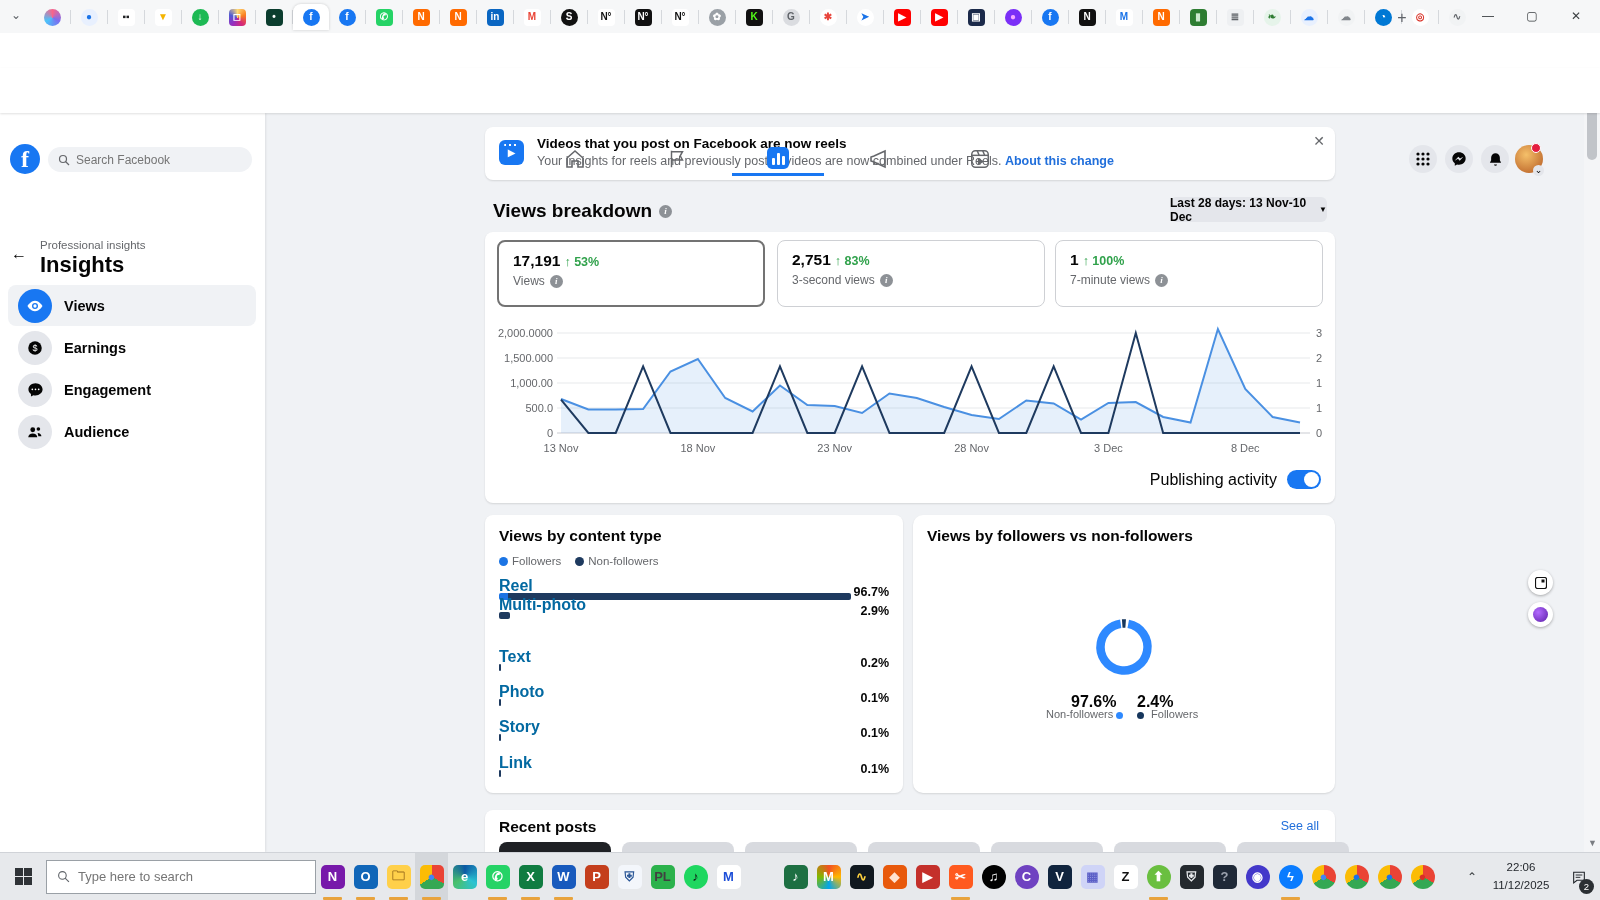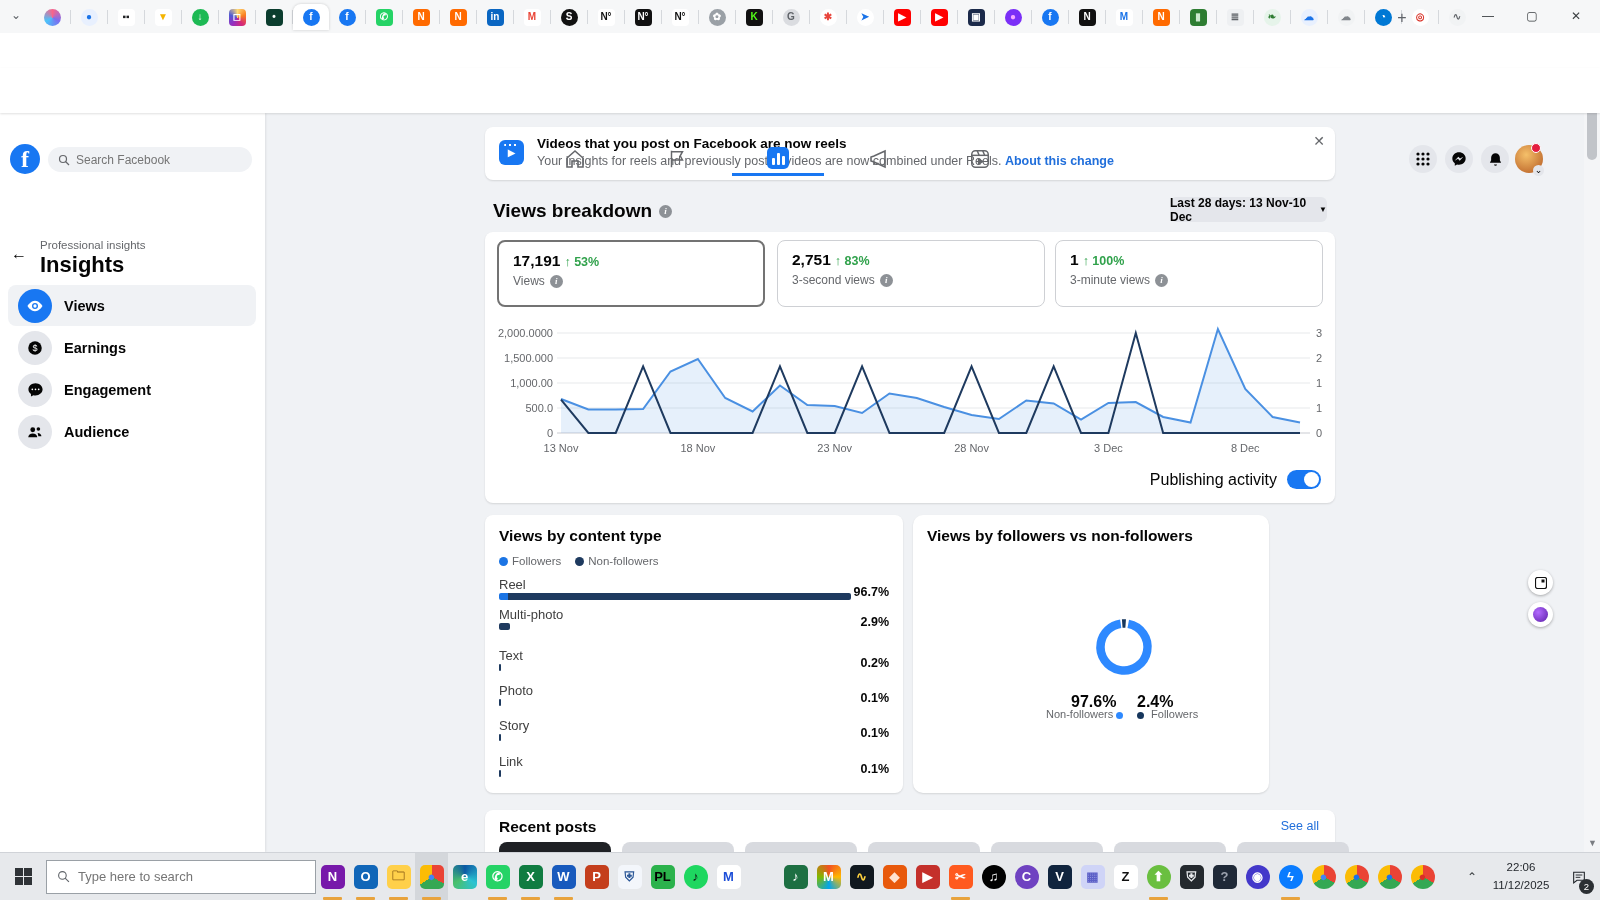--- a/index.html
+++ b/index.html
@@ -76,26 +76,26 @@
   .statbox .v { font-size:15.5px; font-weight:bold; color:#050505; }
   .statbox .up { color:#31a24c; font-size:12.5px; font-weight:bold; margin-left:4px; }
   .statbox .l { margin-top:4px; font-size:12px; color:#65676b; display:flex; align-items:center; gap:5px; }
   #chartwrap { position:absolute; left:12px; top:94px; width:826px; height:140px; }
   #togglerow { position:absolute; right:14px; top:238px; display:flex; align-items:center; gap:10px; }
   #togglerow .tl { font-size:16px; color:#050505; }
   .toggle { width:34px; height:19px; background:#1877f2; border-radius:10px; position:relative; }
   .toggle::after { content:""; position:absolute; right:2px; top:2px; width:15px; height:15px; background:#fff; border-radius:50%; }
 
   #ctcard { left:485px; top:515px; width:418px; height:278px; }
-  #fcard { left:913px; top:515px; width:356px; height:278px;border-radius:10px; }
+  #fcard { left:913px; top:515px; width:422px; height:278px;border-radius:10px; }
   .cardtitle { font-size:15.5px; font-weight:bold; color:#050505; }
   #ctlegend { position:absolute; left:14px; top:40px; display:flex; gap:14px; font-size:11.5px; color:#65676b; align-items:center; }
   .dot { display:inline-block; width:9px; height:9px; border-radius:50%; margin-right:4px; vertical-align:-1px; }
   .ctrow { position:absolute; left:14px; width:390px; height:30px; }
-  .ctrow .rl { font-size:13px; color:#404040; }
+  .ctrow .rl { font-size:16px; color:#0369a1;font-weight:bold; }
   .ctrow .bar { position:absolute; left:0; top:16px; height:7px; display:flex; border-radius:2px; overflow:hidden; }
   .ctrow .pct { position:absolute; right:0; top:8px; font-size:12.5px; font-weight:bold; color:#050505; }
 
   #donutwrap { position:absolute; left:179px; top:100px; width:64px; height:64px; }
   .dl { position:absolute; top:178px; font-size:16px; font-weight:bold; color:#050505; }
   .dsl { position:absolute; top:193px; font-size:11px; color:#65676b; }
 
   #recent { left:485px; top:810px; width:850px; height:80px; }
   #recent .cardtitle { position:absolute; left:14px; top:8px; }
   #seeall { position:absolute; right:16px; top:9px; font-size:12.5px; color:#216fdb; }
@@ -468,21 +468,21 @@
     <div class="statbox" style="left:292px">
       <div><span class="v">2,751</span><span class="up">↑ <span>83%</span></span></div>
       <div class="l">
           <span>3-second views</span>
           <span class="info">i</span>
         </div>
     </div>
     <div class="statbox" style="left:570px">
       <div><span class="v">1</span><span class="up">↑ <span>100%</span></span></div>
       <div class="l">
-          <span>3-minute views</span>
+          <span>7-minute views</span>
           <span class="info">i</span>
         </div>
     </div>
     <div id="chartwrap"><svg width="826" height="140" viewBox="0 0 826 140">
           <line x1="60" x2="813" y1="7" y2="7" stroke="#e7e9ec" stroke-width="1.2"></line>
           <text x="56" y="11" text-anchor="end" font-size="11" fill="#65676b">2,000.0000</text>
           <text x="819" y="11" font-size="11" fill="#65676b">3</text>
           <line x1="60" x2="813" y1="32" y2="32" stroke="#e7e9ec" stroke-width="1.2"></line>
           <text x="56" y="36" text-anchor="end" font-size="11" fill="#65676b">1,500.000</text>
           <text x="819" y="36" font-size="11" fill="#65676b">2</text>
@@ -519,21 +519,21 @@
     </div>
     <div id="ctrows">
         <div class="ctrow" style="top: 62px;">
           <div class="rl">Reel</div>
           <div class="bar" style="width:352px">
             <span style="width:9px;background:#1b74e4"></span>
             <span style="flex:1;background:#1e3a5f"></span>
           </div>
           <div class="pct">96.7%</div>
         </div>
-        <div class="ctrow" style="top: 92px;">
+        <div class="ctrow" style="top: 81px;">
           <div class="rl">Multi-photo</div>
           <div class="bar" style="width:10.55635987590486px">
             <span style="flex:1;background:#1e3a5f"></span>
           </div>
           <div class="pct">2.9%</div>
         </div>
         <div class="ctrow" style="top: 132.6px;">
           <div class="rl">Text</div>
           <div class="bar" style="width:1.5px">
             <span style="flex:1;background:#1e3a5f"></span>
@@ -654,21 +654,21 @@
           <span class="ic" style="background: rgb(24, 90, 189); color: rgb(255, 255, 255);">W</span>
           <span class="ul"></span>
         </div>
         <div class="tbicon">
           <span class="ic" style="background: rgb(196, 62, 28); color: rgb(255, 255, 255);">P</span>
         </div>
         <div class="tbicon">
           <span class="ic" style="background: rgb(243, 246, 251); color: rgb(43, 87, 151);">⛨</span>
         </div>
         <div class="tbicon">
-          <span class="ic" style="background: rgb(43, 178, 76); color: #000000;">PL</span>
+          <span class="ic" style="background: rgb(43, 178, 76); color: #404040;">PL</span>
         </div>
         <div class="tbicon">
           <span class="ic" style="background: rgb(30, 215, 96); color: rgb(17, 17, 17); border-radius: 50%;">♪</span>
         </div>
         <div class="tbicon">
           <span class="ic" style="background: rgb(255, 255, 255); color: rgb(29, 78, 216);">M</span>
         </div>
       </div>
     <div style="width:34px"></div>
     <div id="tbmid" style="display:flex">

